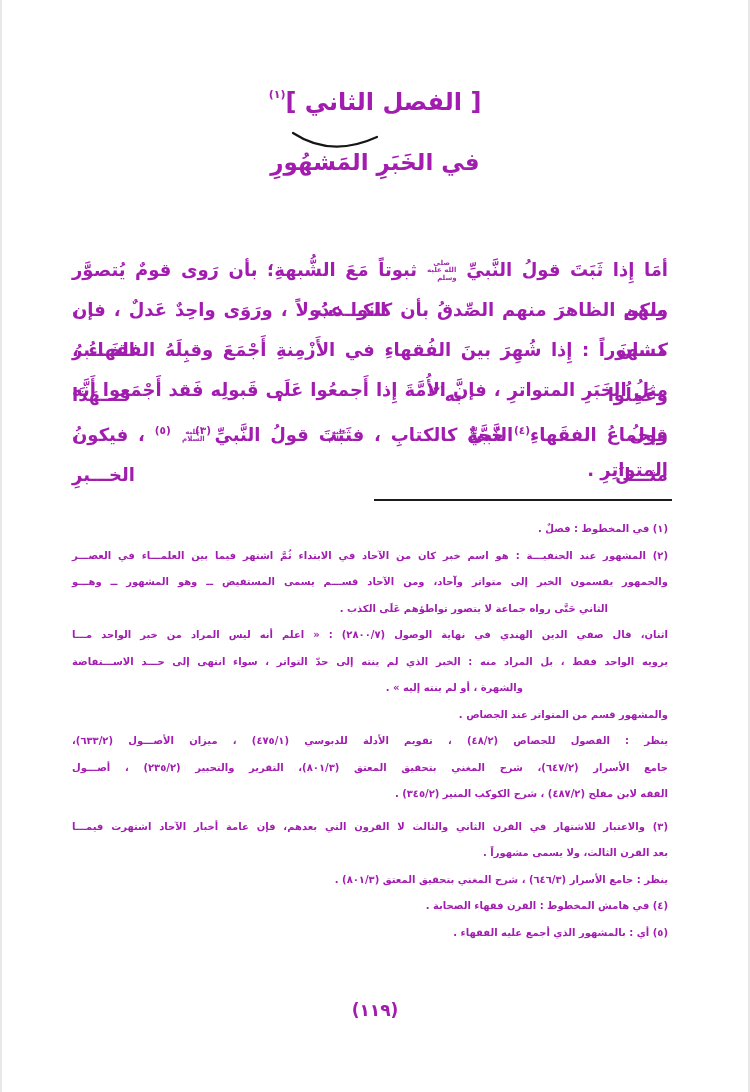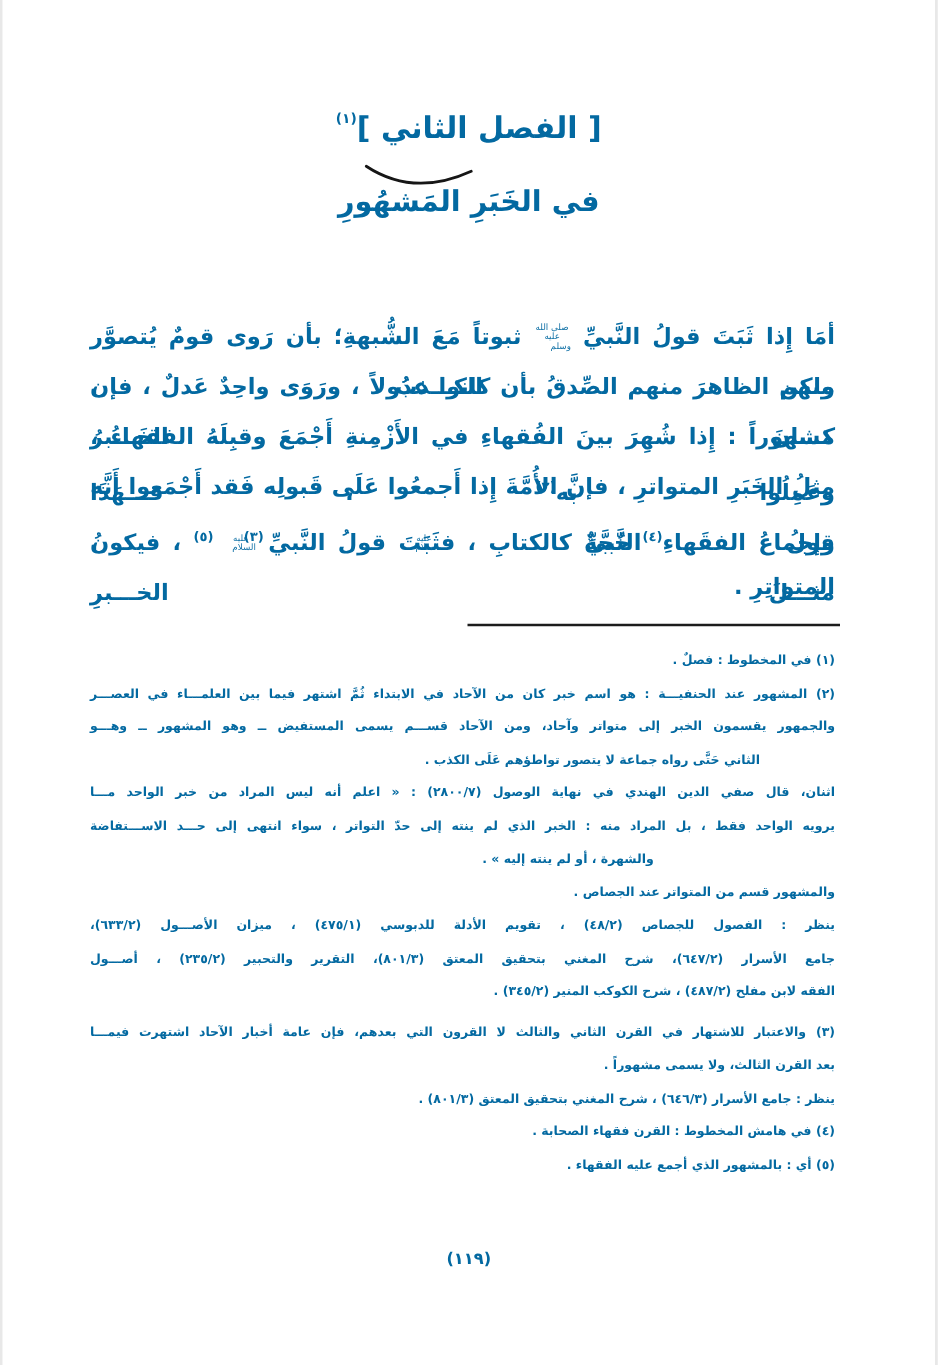--- a/index.html
+++ b/index.html
@@ -1,18 +1,18 @@
 <!DOCTYPE html>
 <html lang="ar"><head>
 <meta charset="utf-8">
 <style>
   html,body{margin:0;padding:0;background:#e8e8e8;}
   .page{
     position:relative;width:746px;height:1092px;margin:0 auto;
-    background:#ffffff;color:#0369a1;direction:rtl;overflow:hidden;
+    background:#ffffff;color:#a21caf;direction:rtl;overflow:hidden;
     font-family:"DejaVu Sans",sans-serif;
   }
   
   .title{
     position:absolute;top:88px;left:0;width:100%;text-align:center;
     font-size:24px;font-weight:700;letter-spacing:0;
   }
   .title .note{font-size:11px;vertical-align:12px;font-weight:700;}
   .flourish{position:absolute;top:128px;left:287px;width:92px;height:26px;}
   .subtitle{
@@ -21,21 +21,21 @@
   }
   
   .body-text{
     position:absolute;top:250px;right:80px;left:70px;
     font-size:18px;font-weight:700;
   }
   .bline{height:40px;line-height:40px;text-align:right;}
   .jfull{text-align:justify;text-align-last:justify;text-justify:inter-word;}
   .ref{font-size:10.5px;vertical-align:7px;font-weight:700;}
   .hon{
-    display:inline-block;font-weight:400;text-align:center;
+    display:inline-block;font-weight:700;text-align:center;
     line-height:1.05;vertical-align:middle;opacity:.95;
   }
   .hon-saw{width:30px;font-size:7px;}
   .hon-as{width:24px;font-size:7px;}
   
   .sep{
     position:absolute;top:499px;right:76px;width:298px;height:0;
     border-top:2px solid #1c1c1c;
   }
   
@@ -44,21 +44,21 @@
     font-size:10px;font-weight:700;
   }
   .fline{height:26.5px;line-height:26.5px;text-align:right;overflow:visible;}
   .ind60{padding-right:60px;}
   .ind145{padding-right:145px;}
   .gap{margin-top:6px;}
   .fn-num{display:inline;}
   
   .pageno{
     position:absolute;top:1000px;left:0;width:100%;text-align:center;
-    font-size:13px;font-weight:700;
+    font-size:17px;font-weight:700;
   }
 </style>
 </head>
 <body>
 
 <div class="page">
 
   <div class="title"><span>[ الفصل الثاني ]</span><sup class="note">(١)</sup></div>
 
   <svg class="flourish" viewBox="0 0 92 26">

